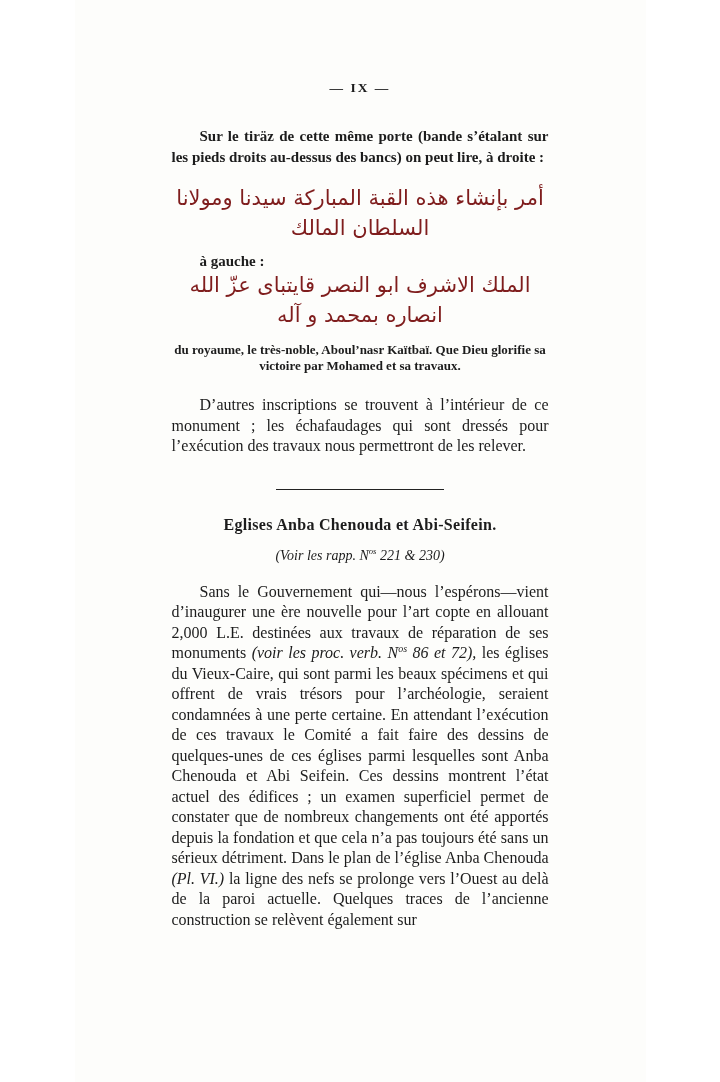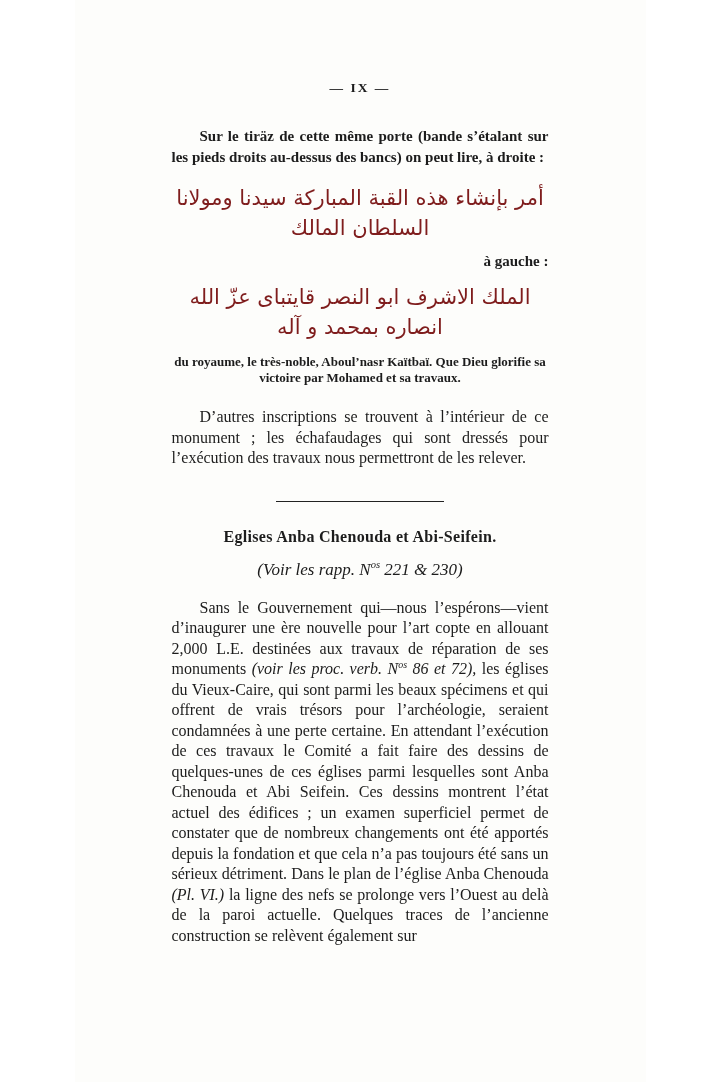--- a/index.html
+++ b/index.html
@@ -45,22 +45,21 @@
     line-height: 15.5px;
     font-weight: bold;
     text-align: center;
   }
   .caption-right { margin-bottom: 24px; }
   .caption-left { margin-bottom: 22px; }
   .left-label {
     font-size: 15px;
     font-weight: bold;
     text-indent: 28px;
-    text-align: right;
-    margin-bottom: 12px;
+    text-align: left;
   }
   .closing { margin-bottom: 0; }
   .divider {
     border: none;
     border-top: 1.5px solid #222;
     width: 168px;
     margin: 32px auto 26px auto;
   }
   .section-title {
     text-align: center;
@@ -70,21 +69,21 @@
     margin-bottom: 14px;
   }
   .plates {
     text-align: center;
     font-style: italic;
     font-size: 17px;
     margin-bottom: 12px;
   }
   .reference {
     text-align: center;
-    font-size: 17px;
+    font-size: 14px;
     margin-bottom: 18px;
   }
   sup { font-size: 0.62em; line-height: 0; vertical-align: super; }
 </style>
 </head>
 <body>
 
 <div class="page">
 
   <div class="page-number">— IX —</div>

